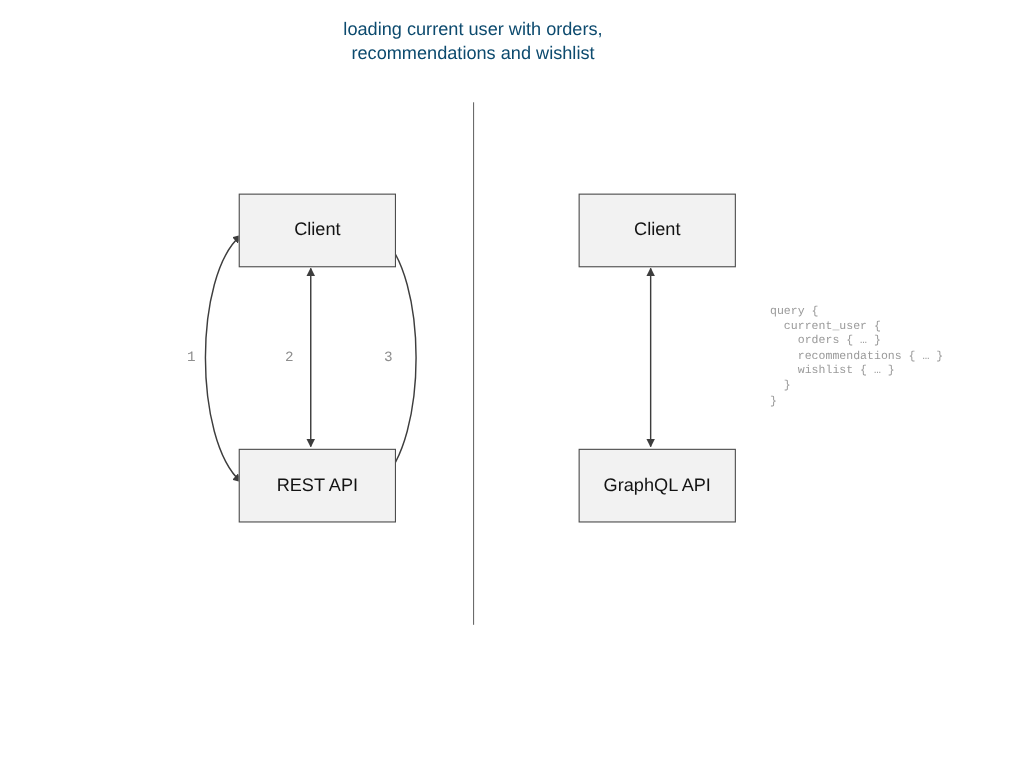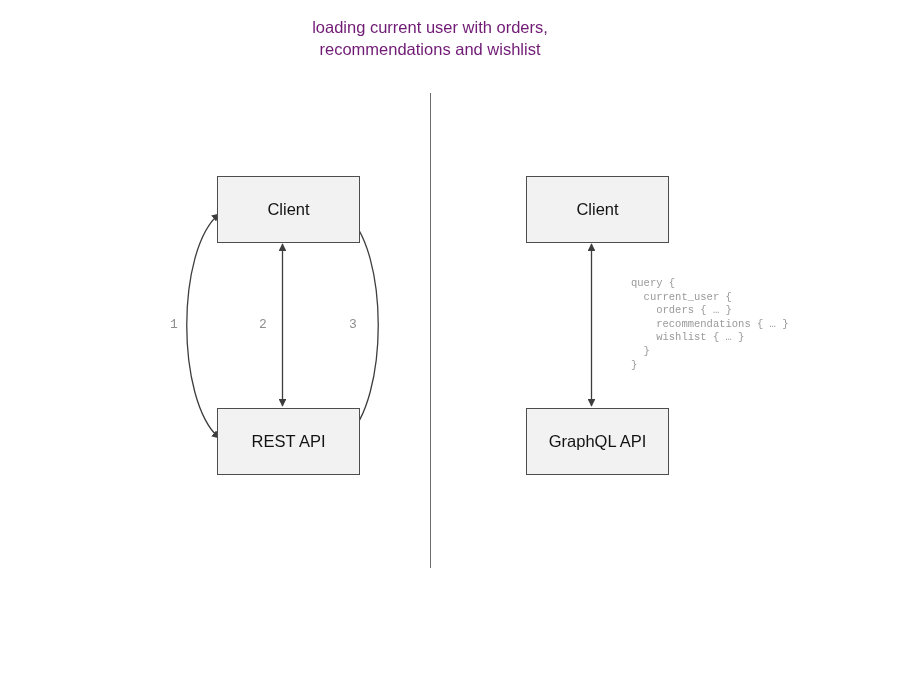--- a/index.html
+++ b/index.html
@@ -20,21 +20,21 @@
   
   #title {
     position: absolute;
     left: 230px;
     top: 16px;
     width: 400px;
     text-align: center;
     font-family: "Liberation Sans", sans-serif;
     font-size: 16.5px;
     line-height: 22px;
-    color: #701a75;
+    color: #0c4a6e;
     white-space: pre-line;
   }
 
   
   #divider {
     position: absolute;
     left: 430px;
     top: 93px;
     width: 1px;
     height: 475px;
@@ -74,21 +74,21 @@
   
   .mono {
     position: absolute;
     font-family: "Liberation Mono", "DejaVu Sans Mono", monospace;
     font-size: 10.5px;
     line-height: 13.6px;
     color: #9a9a9a;
     white-space: pre;
   }
   #endpoint-list { left: 8px;   top: 178px; }
-  #gql-query     { left: 631px; top: 277px; }
+  #gql-query     { left: 700px; top: 277px; }
 
   
   .arrow-num {
     position: absolute;
     font-family: "Liberation Mono", "DejaVu Sans Mono", monospace;
     font-size: 13px;
     color: #8e8e8e;
     text-align: center;
     width: 20px;
   }

